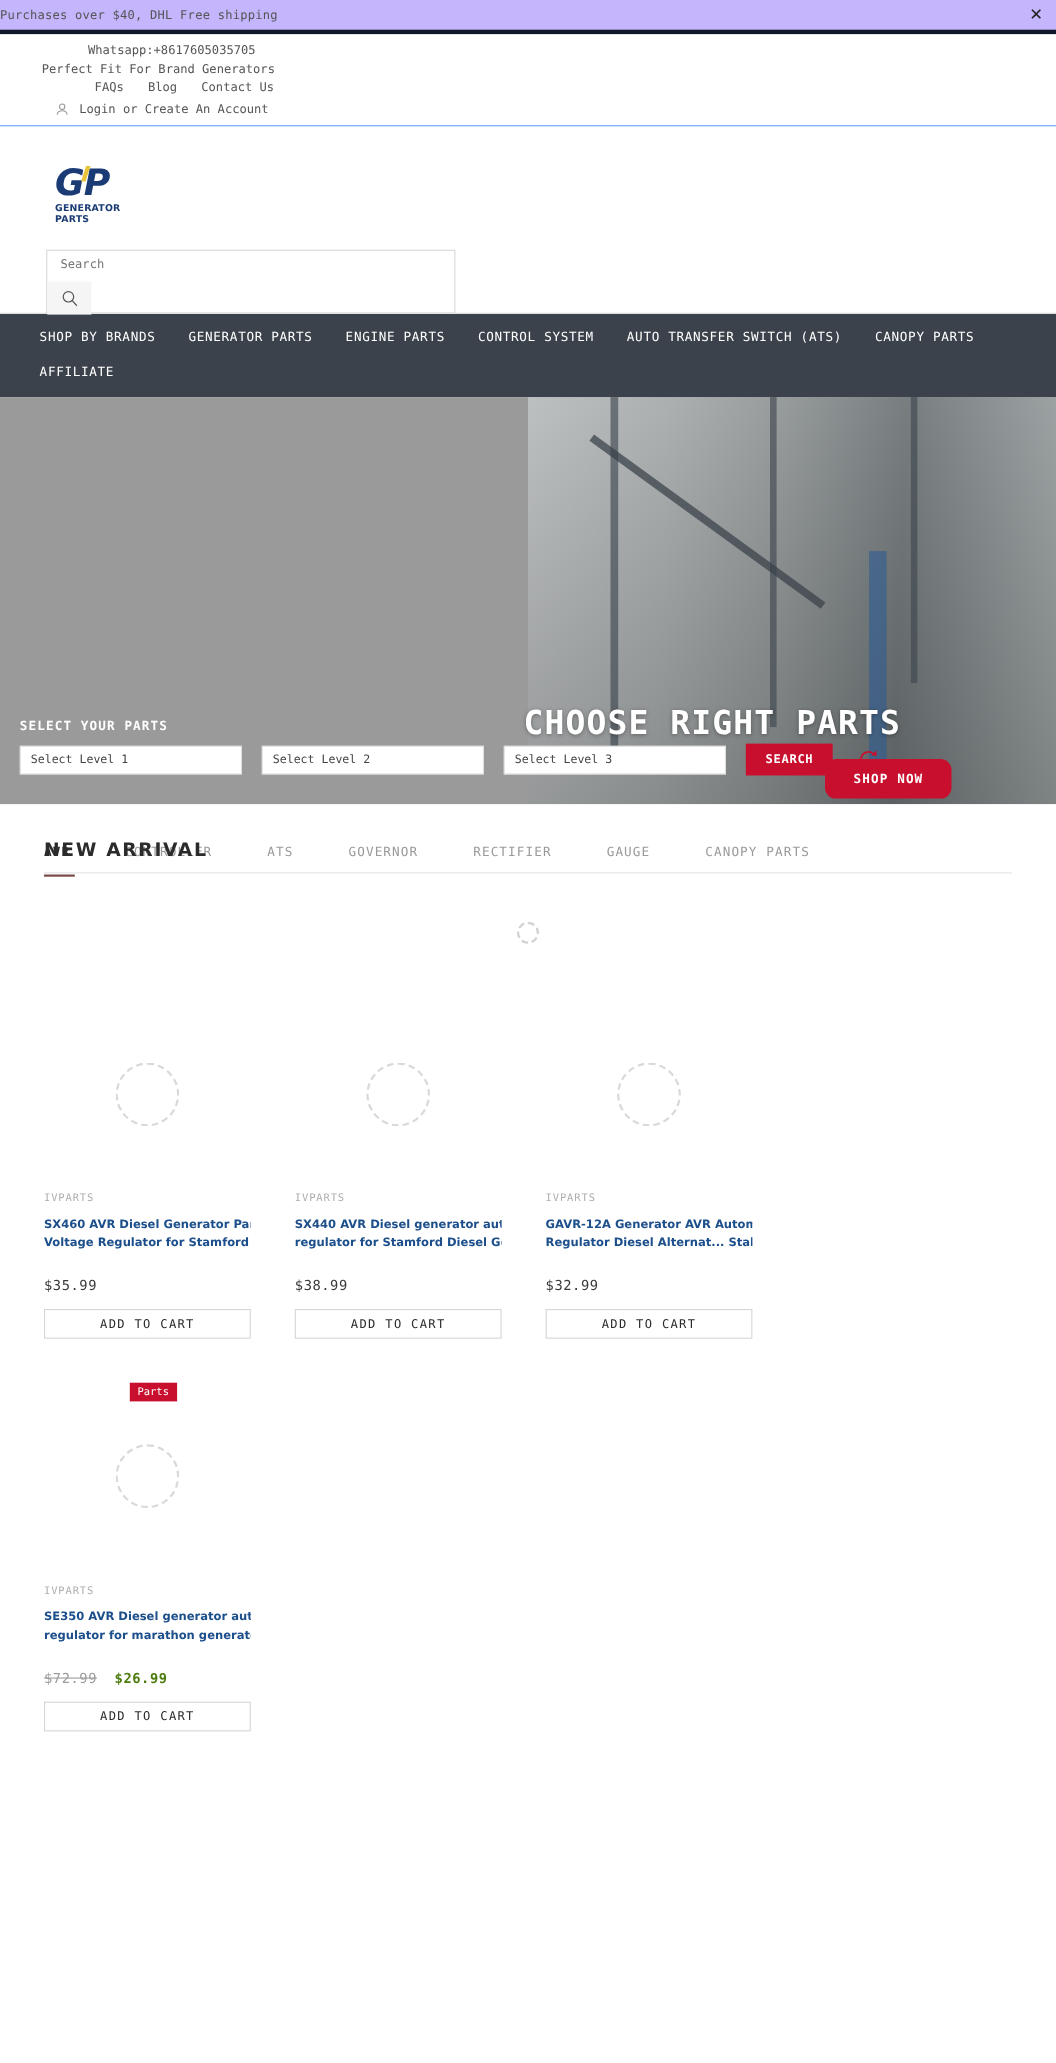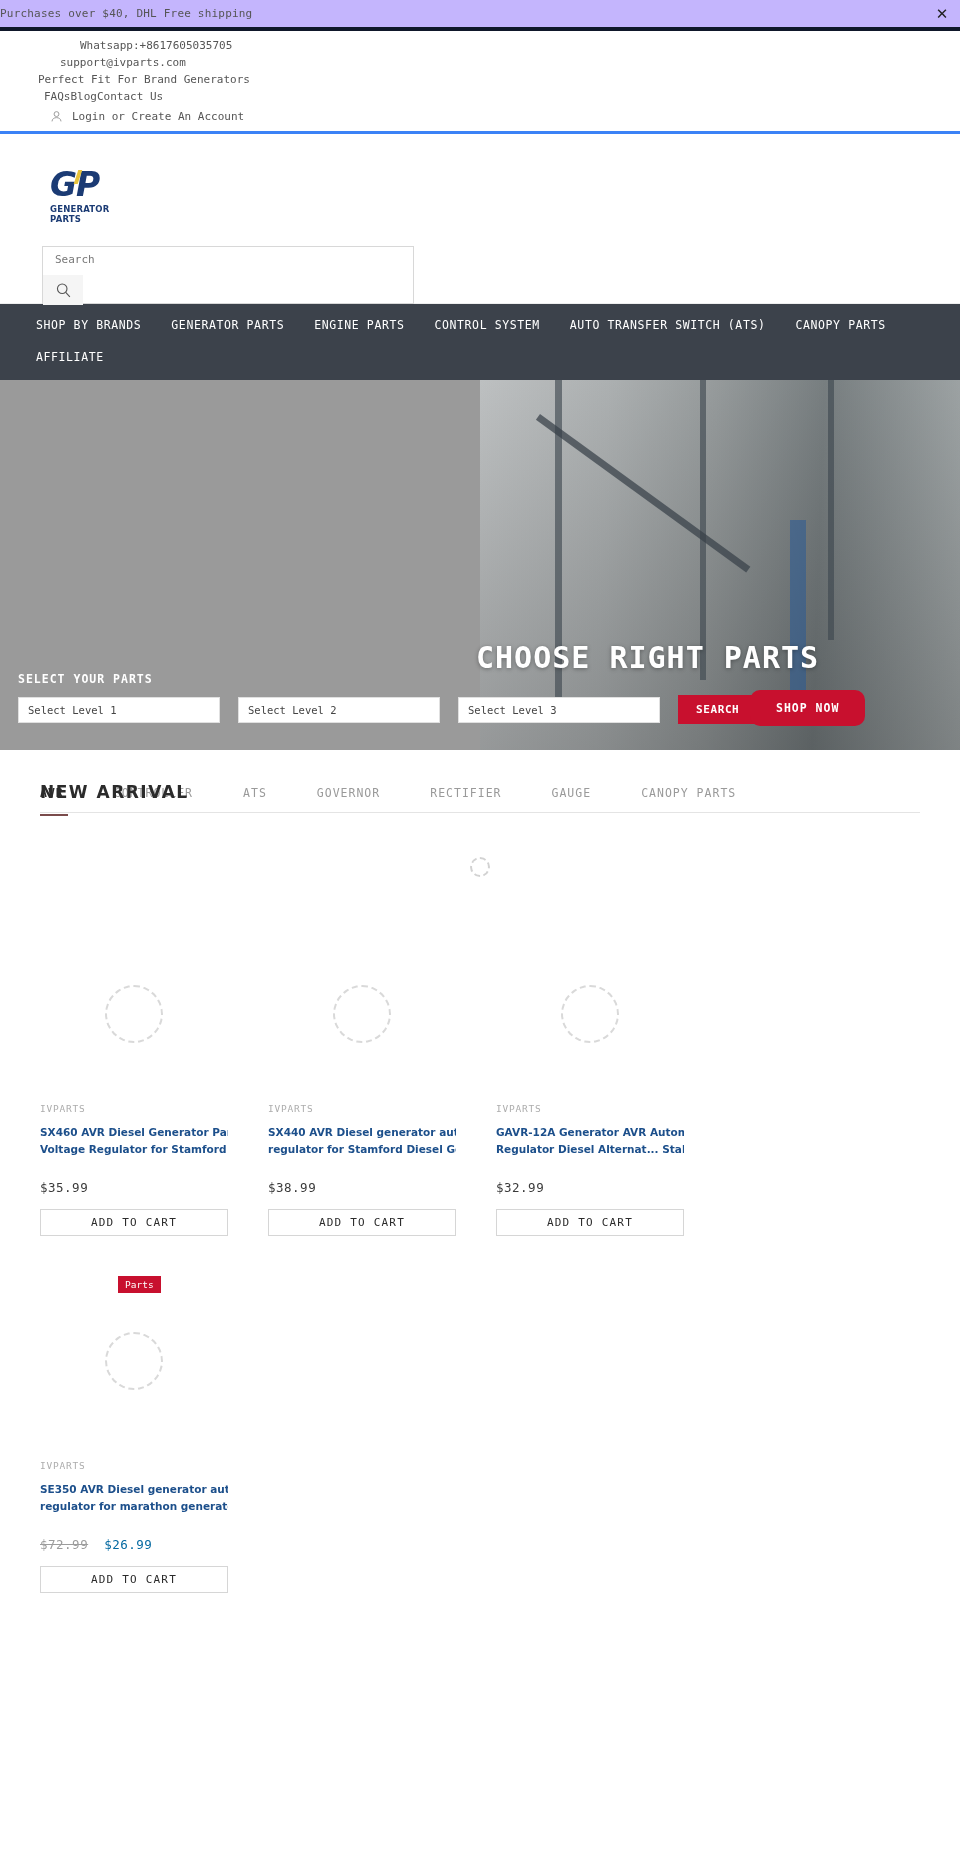--- a/index.html
+++ b/index.html
@@ -39,33 +39,33 @@
     text-align: center;
     font-size: 15px;
     color: #222;
     cursor: pointer;
     font-family: "Liberation Sans", sans-serif;
   }
 
   
   .topinfo {
     padding: 6px 0 6px 0;
-    border-bottom: 3px solid #3b82f6;
+    border-bottom: 1px solid #3b82f6;
     background: #fff;
   }
   .topinfo .line {
     font-size: 11px;
     color: #555;
     line-height: 17px;
     white-space: nowrap;
   }
   .topinfo .l1 { padding-left: 80px; }
   .topinfo .l2 { padding-left: 60px; }
   .topinfo .l3 { padding-left: 38px; }
-  .topinfo .l4 { padding-left: 44px; display:flex; }
+  .topinfo .l4 { padding-left: 44px; display:flex; gap:22px;margin-left:42px;}
   .topinfo .l4 a { color:#555; text-decoration:none; }
   .topinfo .l5 { padding-left: 50px; display:flex; align-items:center; gap:9px; padding-top:3px;}
   .topinfo .l5 a { color:#555; text-decoration:none; }
   .user-ico { width:13px; height:13px; display:block; opacity:.75; }
 
   
   .header {
     position: relative;
     height: 170px;
     background: #fff;
@@ -346,21 +346,21 @@
     font-size: 12.5px;
     color: #3a3a3a;
     margin-top: 22px;
     letter-spacing: .5px;
   }
   .price .old {
     color:#9c9c9c;
     text-decoration: line-through;
     margin-right: 8px;
   }
-  .price .new { color:#0369a1; font-weight: normal; }
+  .price .new { color:#4d7c0f; font-weight: bold; }
   .atc {
     margin-top: 14px;
     border: 1px solid #d6d6d6;
     background: #fff;
     height: 27px;
     display:flex; align-items:center; justify-content:center;
     font-size: 11px;
     letter-spacing: 1.2px;
     color:#2b2b2b;
     cursor:pointer;
@@ -384,21 +384,20 @@
 </head>
 <body>
 
 <div class="announce">
   <span class="announce-text">Purchases over $40, DHL Free shipping</span>
   <span class="announce-close">✕</span>
 </div>
 
 <div class="topinfo">
   <div class="line l1">Whatsapp:+8617605035705</div>
-  <div class="line l2">support@ivparts.com</div>
   <div class="line l3">Perfect Fit For Brand Generators</div>
   <div class="line l4">
     <a>FAQs</a>
     <a>Blog</a>
     <a>Contact Us</a>
   </div>
   <div class="line l5">
     <svg class="user-ico" viewBox="0 0 16 16">
       <circle cx="8" cy="5" r="3" fill="none" stroke="#777" stroke-width="1.2"></circle>
       <path d="M2.5 14c0-3 2.6-4.6 5.5-4.6S13.5 11 13.5 14" fill="none" stroke="#777" stroke-width="1.2"></path>

